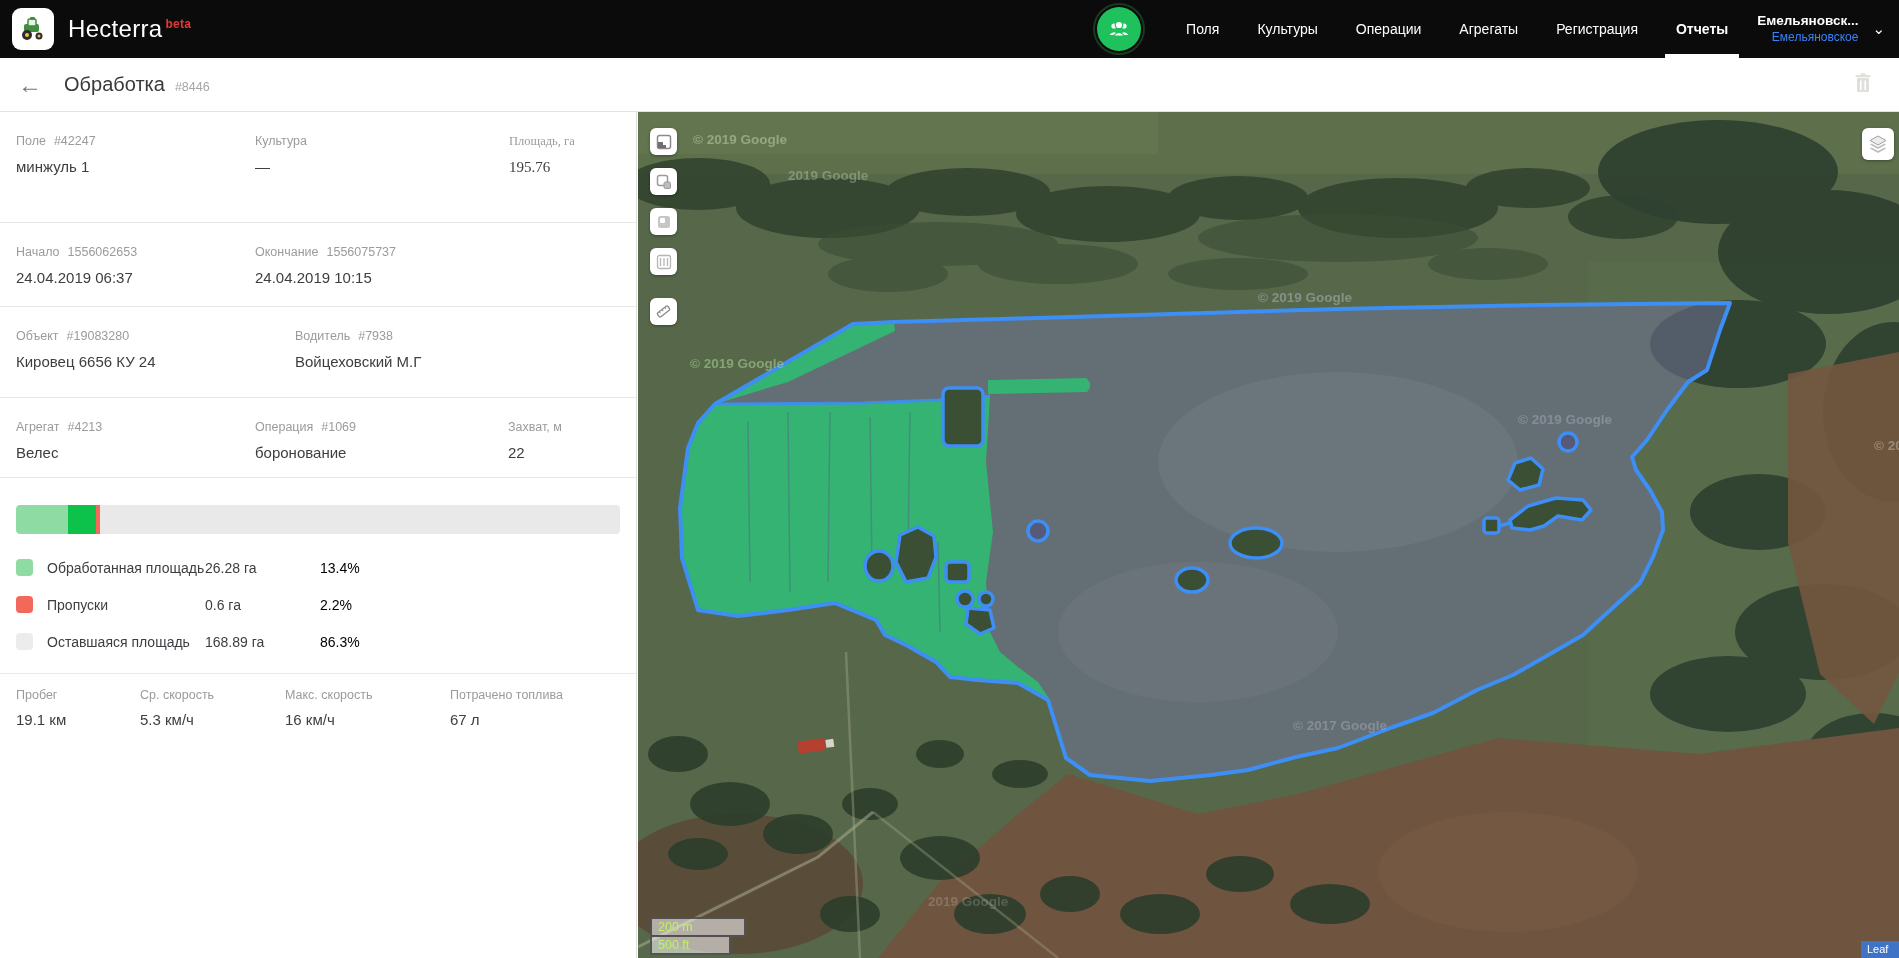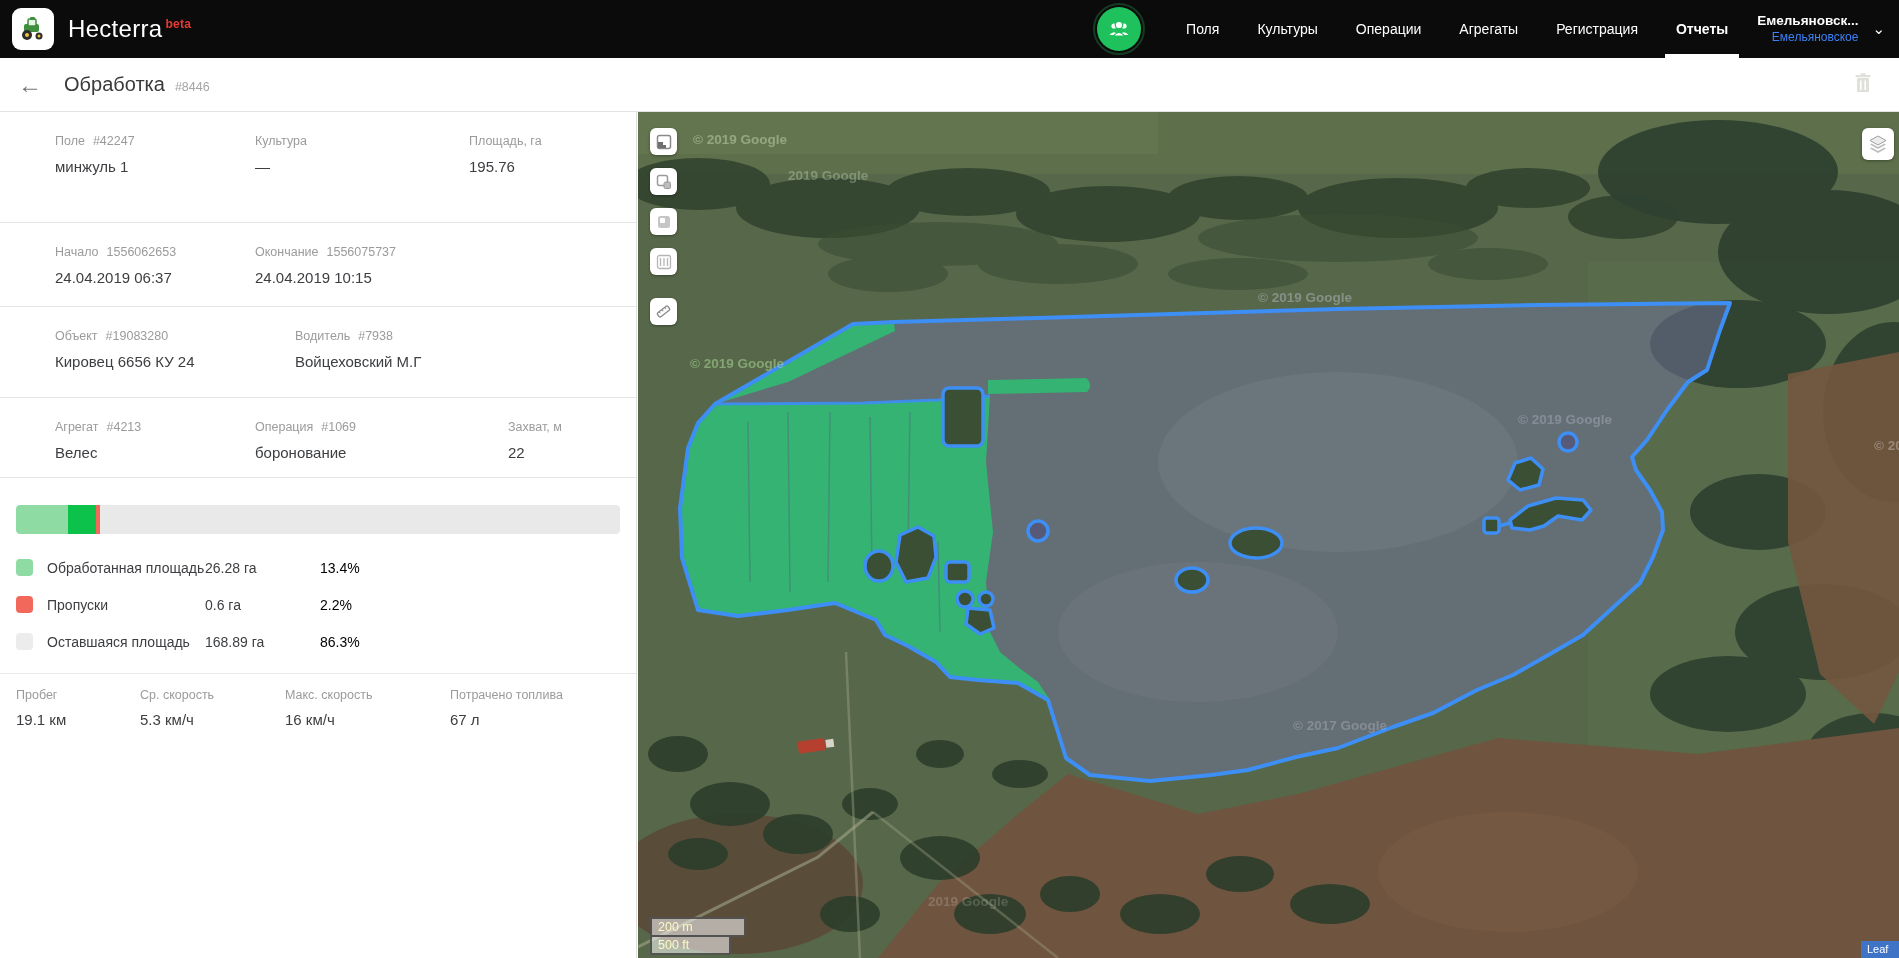--- a/index.html
+++ b/index.html
@@ -41,21 +41,21 @@
 
   
   .panel { position:absolute; left:0; top:112px; width:637px; height:846px; background:#fff;
     border-right:1px solid #ddd; z-index:20; }
   .sec { position:relative; border-bottom:1px solid #e6e6e6; }
   .sec1 { height:111px; } .sec2 { height:84px; } .sec3 { height:91px; } .sec4 { height:80px; }
   .cell { position:absolute; top:0; }
   .cell .lbl-line { margin-top:22px; font-size:12.5px; color:#9b9b9b; white-space:nowrap; }
   .cell .lbl-line .cid { margin-left:8px; color:#9b9b9b; }
   .cell .val { margin-top:10px; font-size:15px; color:#3c3e41; white-space:nowrap; }
-  .s-c1 { left:16px;margin-left:39px; } .s-c2 { left:255px; } .s1-c3 { left:469px; }
+  .s-c1 { left:16px; } .s-c2 { left:255px; } .s1-c3 { left:509px;font-family:Liberation Serif, serif; }
   .s2-c3 { left:425px; } .s3-c2 { left:295px; } .s4-c3 { left:508px; }
 
   .progress-wrap { margin:27px 16px 0 16px; }
   .pbar { position:relative; height:29px; border-radius:4px; background:#e9e9e9; overflow:hidden; }
   .pseg { position:absolute; top:0; bottom:0; }
   .pseg.treated { left:0; background:#8edca4; border-radius:4px 0 0 4px; }
   .pseg.overlap { background:#0cc24a; }
   .pseg.missed  { background:#f2695c; }
 
   .legend { margin-top:15px; }
@@ -78,21 +78,21 @@
   .map { position:absolute; left:638px; top:112px; width:1261px; height:846px; overflow:hidden;
     background:#57684a; cursor:grab; }
   .map svg.base { position:absolute; left:0; top:0; }
   .map-ctl { position:absolute; left:12px; width:27px; height:27px; background:#fff;
     border-radius:6px; box-shadow:0 1px 3px rgba(0,0,0,.35); cursor:pointer;
     display:flex; align-items:center; justify-content:center; z-index:5; }
   .layers-btn { position:absolute; right:5px; top:16px; width:32px; height:32px; background:#fff;
     border-radius:6px; box-shadow:0 1px 3px rgba(0,0,0,.35); cursor:pointer;
     display:flex; align-items:center; justify-content:center; z-index:5; }
   .scalebox { position:absolute; left:12px; background:rgba(255,255,255,.55);
-    border:2px solid rgba(50,50,50,.75); font-size:12.5px; color:#fef9c3;
+    border:2px solid rgba(50,50,50,.75); font-size:12.5px; color:#bef264;
     padding:0 6px; line-height:16px; z-index:5; white-space:nowrap; }
   .scale-m  { bottom:21px; width:96px; }
   .scale-ft { bottom:3px;  width:81px; }
   .attr-chip { position:absolute; right:-6px; bottom:0; width:44px; height:17px; background:#3f73c6;
     color:#fff; font-size:11px; line-height:17px; padding-left:6px; z-index:5; }
   .wm { position:absolute; font-size:13.5px; font-weight:bold; white-space:nowrap;
     pointer-events:none; z-index:4; }
 </style>
 </head>
 <body>

